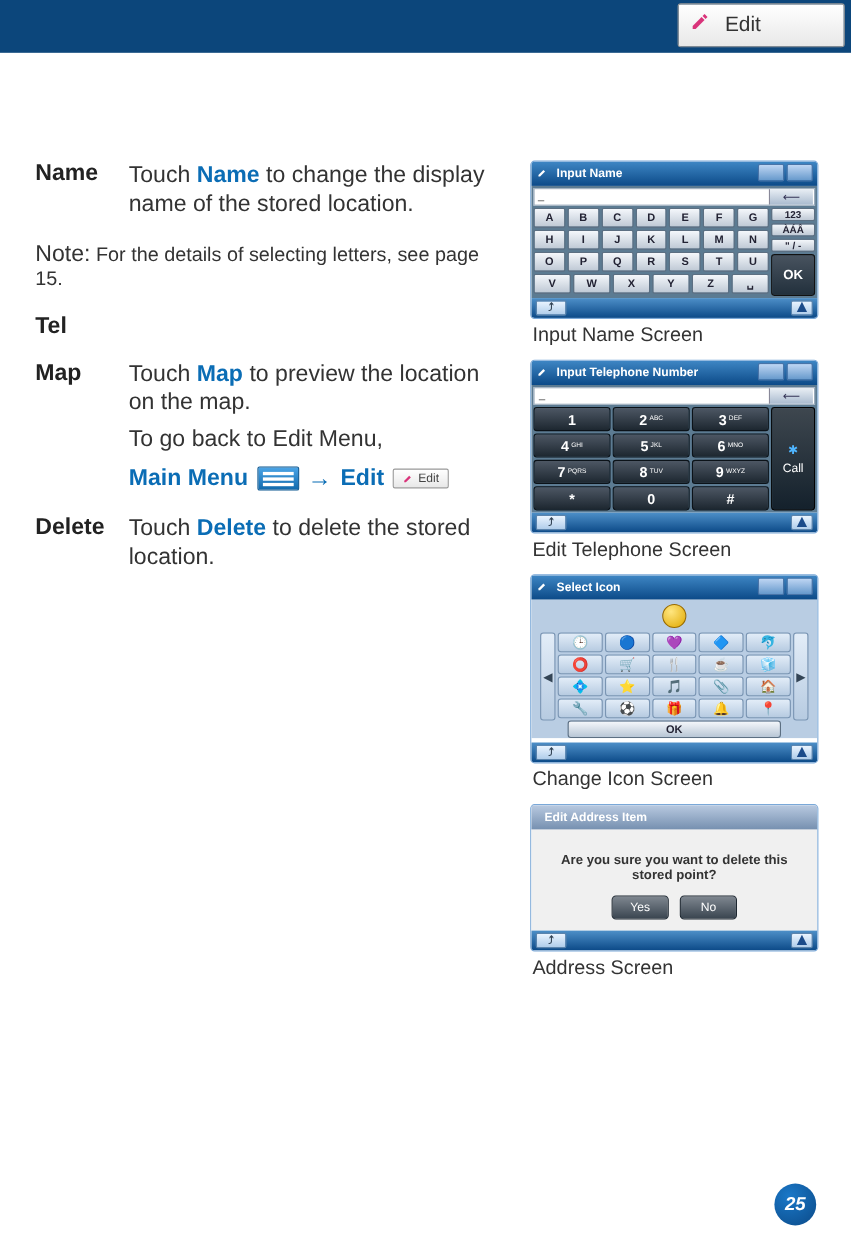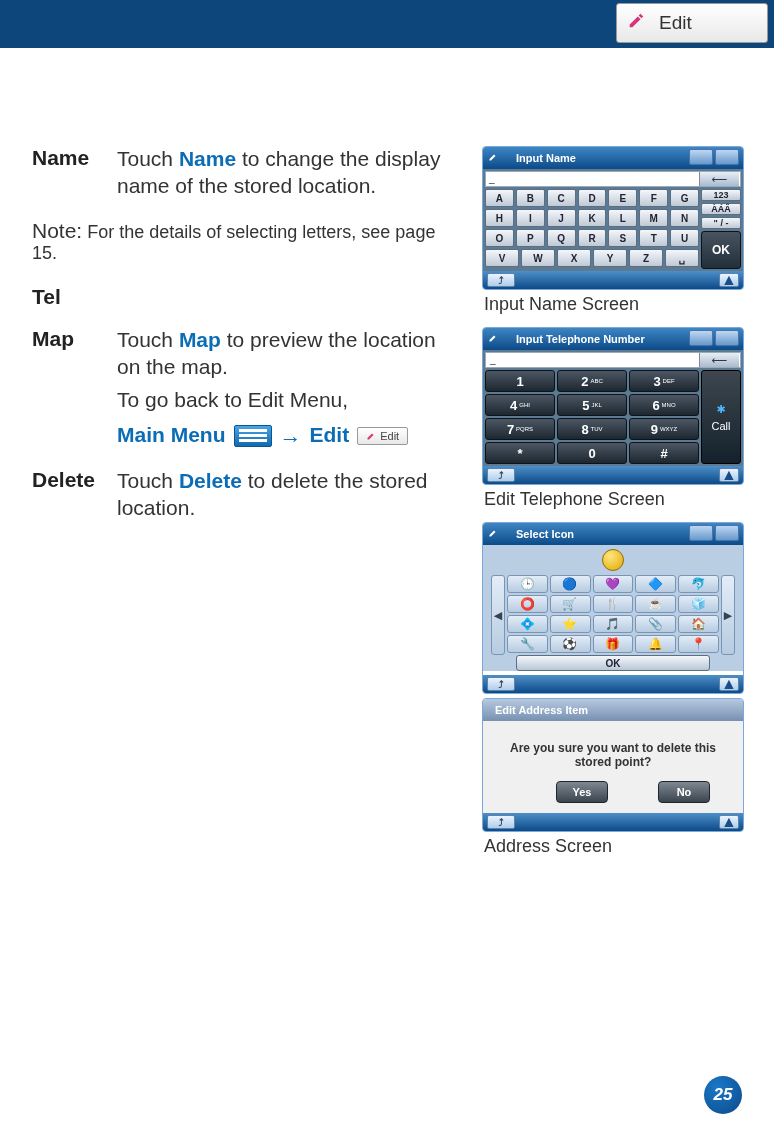--- a/index.html
+++ b/index.html
@@ -95,21 +95,21 @@
 
   .titlebar {
     height: 22px;
     background: linear-gradient(#3e86c4,#0c4a88);
     display: flex;
     align-items: center;
     padding: 0 5px;
     font-size: 11px;
     color: #fff;
     font-weight: bold;
-    gap: 18px;
+    gap: 8px;
     position: relative;
   }
   .titlebar .pencil-ic svg { width:10px; height:10px; }
   .titlebar .right-icons { position: absolute; right: 4px; top: 2px; display: flex; gap: 2px; }
   .titlebar .tb-icon {
     width: 24px; height: 16px;
     background: linear-gradient(#bfd6f3,#6699cc);
     border: 1px solid #4974a8;
     border-radius: 2px;
   }
@@ -269,22 +269,22 @@
     font-weight:bold;
     color:#333;
   }
   .del-buttons { display:flex; justify-content:center; gap:10px; margin-top:12px; }
   .del-btn {
     width:52px;height:22px;
     background: linear-gradient(#7f8790,#3a4550);
     border:1px solid #1c2630;
     border-radius:4px;
     color:#fff;
-    font-size:11px;font-weight:bold;
-    display:flex;align-items:center;justify-content:center;margin-left:40px;
+    font-size:11px;font-weight:normal;
+    display:flex;align-items:center;justify-content:center;
   }
 
   
   .page-num {
     position:absolute;
     bottom:28px;
     right:32px;
     width:38px;height:38px;
     border-radius:50%;
     background: radial-gradient(circle at 35% 30%, #1a78c8, #0b4a88);
@@ -568,20 +568,21 @@
             </div>
           <div class="varrow">▶</div>
         </div>
         <div class="icon-ok">OK</div>
       </div>
       <div class="footer-bar">
         <div class="fb-left">⤴</div>
         <div class="fb-right">▲</div>
       </div>
     </div>
+    <div class="cap">Change Icon Screen</div>
 
     <div class="screen">
       <div class="del-title">
         <span class="pencil-ic"><svg viewBox="0 0 20 20">
               <path d="M3 14l9-9 3 3-9 9H3v-3z" fill="#fff"></path>
             </svg></span>
         <span>Edit Address Item</span>
         <div class="right-icons">
             <div class="tb-icon"></div>
             <div class="tb-icon"></div>

